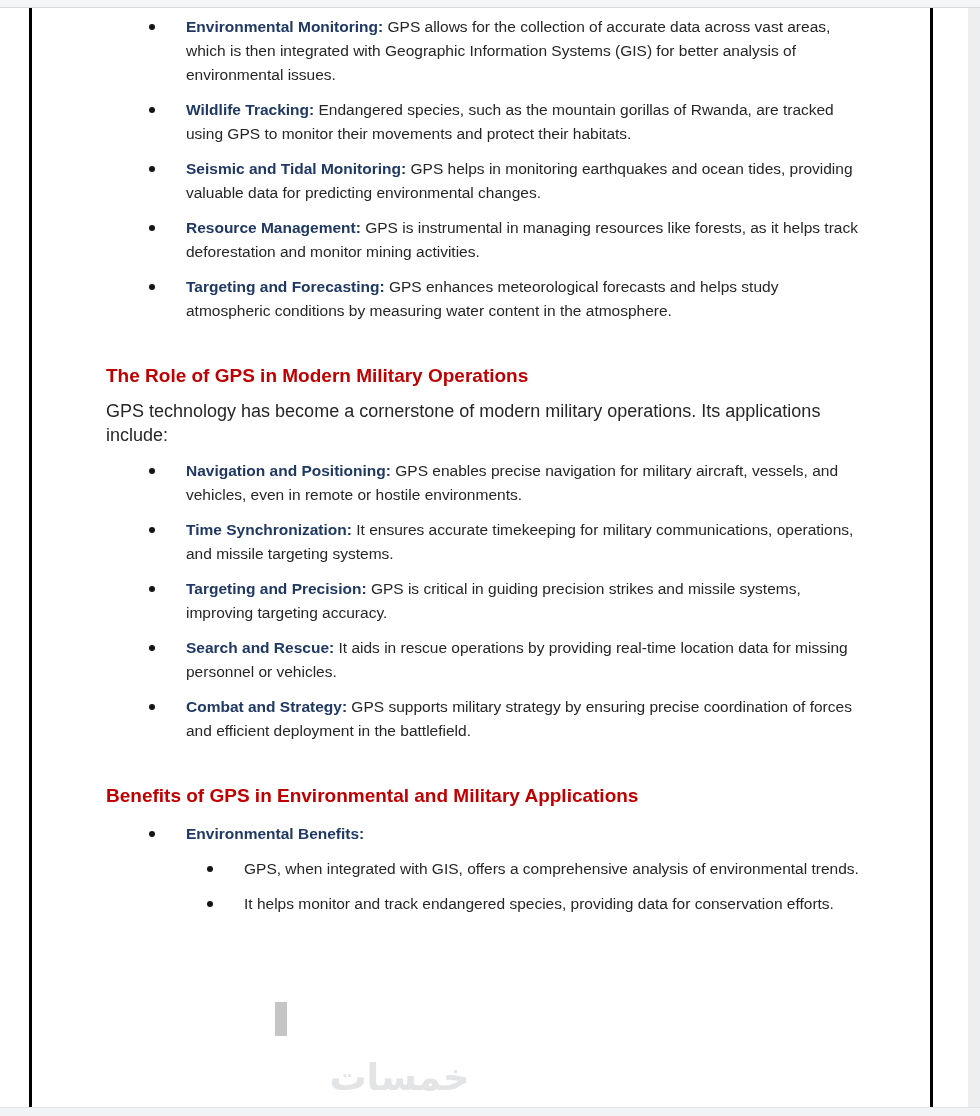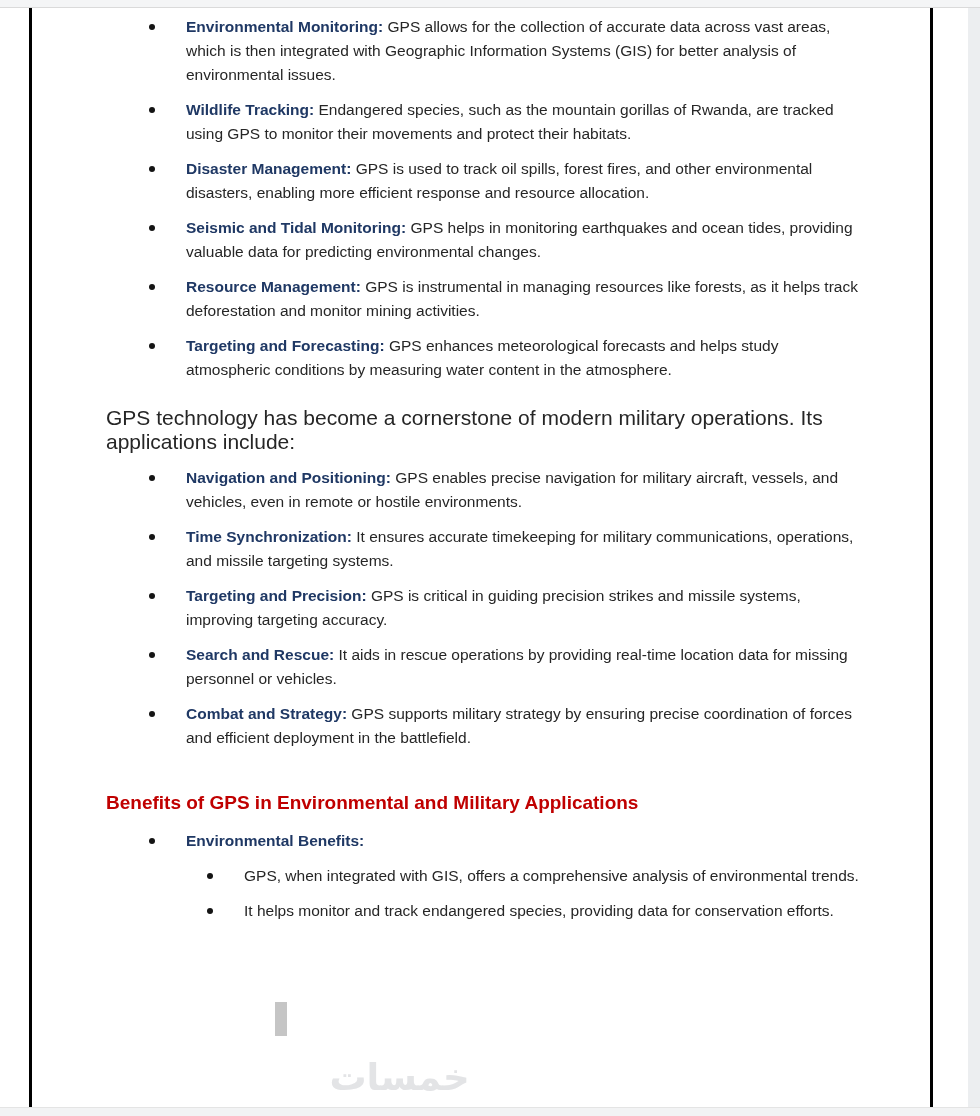--- a/index.html
+++ b/index.html
@@ -23,21 +23,21 @@
   ul{list-style:none;margin:8px;padding:0;}
   .li{position:relative;padding-left:72px;font-size:15.5px;line-height:24px;
       margin-bottom:11px;}
   .dot{position:absolute;left:35px;top:9px;width:6px;height:6px;border-radius:50%;
       background:#141414;}
   .lead{font-weight:700;color:#1f3864;}
 
   .main-list{margin-top:15px;}
   h2{font-size:19px;line-height:28px;font-weight:700;color:#c00000;
      margin:39px 0 0 0;}
-  .intro{font-size:21px;line-height:24px;margin:24px 0 0 0;}
+  .intro{font-size:18px;line-height:24px;margin:9px 0 0 0;}
   .mil-list{margin-top:12px;}
   .ben-list{margin-top:12px;}
   .sub-list{margin-top:0;}
   .sub-li{position:relative;padding-left:130px;font-size:15.5px;line-height:24px;
       margin-bottom:11px;}
   .sub-li .dot{left:93px;}
 
   .cursor-block{position:absolute;left:275px;top:1002px;width:12px;height:34px;
       background:#c5c5c5;z-index:3;}
   .watermark{position:absolute;left:0;top:1056px;width:799px;text-align:center;
@@ -58,36 +58,33 @@
     <li class="li">
       <span class="dot"></span>
       <span class="lead">Environmental Monitoring:</span><span> GPS allows for the collection of accurate data across vast areas, which is then integrated with Geographic Information Systems (GIS) for better analysis of environmental issues.</span>
     </li>
     <li class="li">
       <span class="dot"></span>
       <span class="lead">Wildlife Tracking:</span><span> Endangered species, such as the mountain gorillas of Rwanda, are tracked using GPS to monitor their movements and protect their habitats.</span>
     </li>
     <li class="li">
       <span class="dot"></span>
-      <span class="lead">Disaster Management:</span><span> GPS is used to track oil spills, forest fires, and other environmental disasters, enabling more efficient response and resource allocation.</span>
-    </li>
-    <li class="li">
-      <span class="dot"></span>
       <span class="lead">Seismic and Tidal Monitoring:</span><span> GPS helps in monitoring earthquakes and ocean tides, providing valuable data for predicting environmental changes.</span>
     </li>
     <li class="li">
       <span class="dot"></span>
       <span class="lead">Resource Management:</span><span> GPS is instrumental in managing resources like forests, as it helps track deforestation and monitor mining activities.</span>
     </li>
     <li class="li">
       <span class="dot"></span>
       <span class="lead">Targeting and Forecasting:</span><span> GPS enhances meteorological forecasts and helps study atmospheric conditions by measuring water content in the atmosphere.</span>
     </li>
   </ul>
 
+  <h2>The Role of GPS in Modern Military Operations</h2>
   <p class="intro">GPS technology has become a cornerstone of modern military operations. Its applications include:</p>
 
   <ul class="mil-list">
     <li class="li">
       <span class="dot"></span>
       <span class="lead">Navigation and Positioning:</span><span> GPS enables precise navigation for military aircraft, vessels, and vehicles, even in remote or hostile environments.</span>
     </li>
     <li class="li">
       <span class="dot"></span>
       <span class="lead">Time Synchronization:</span><span> It ensures accurate timekeeping for military communications, operations, and missile targeting systems.</span>

